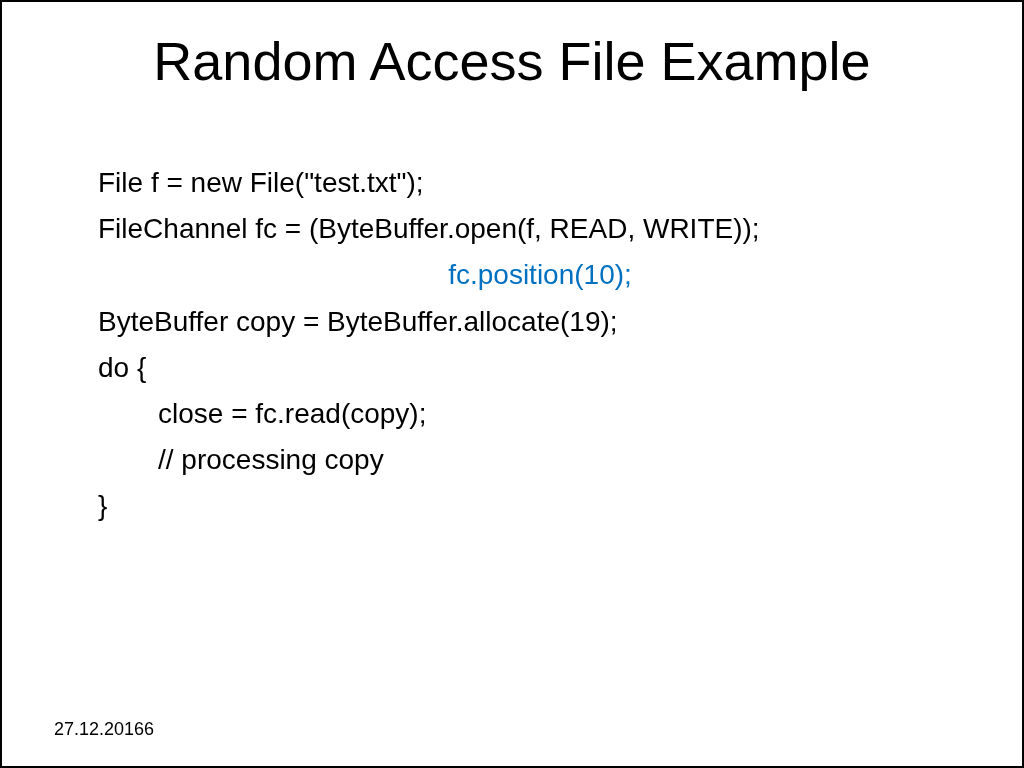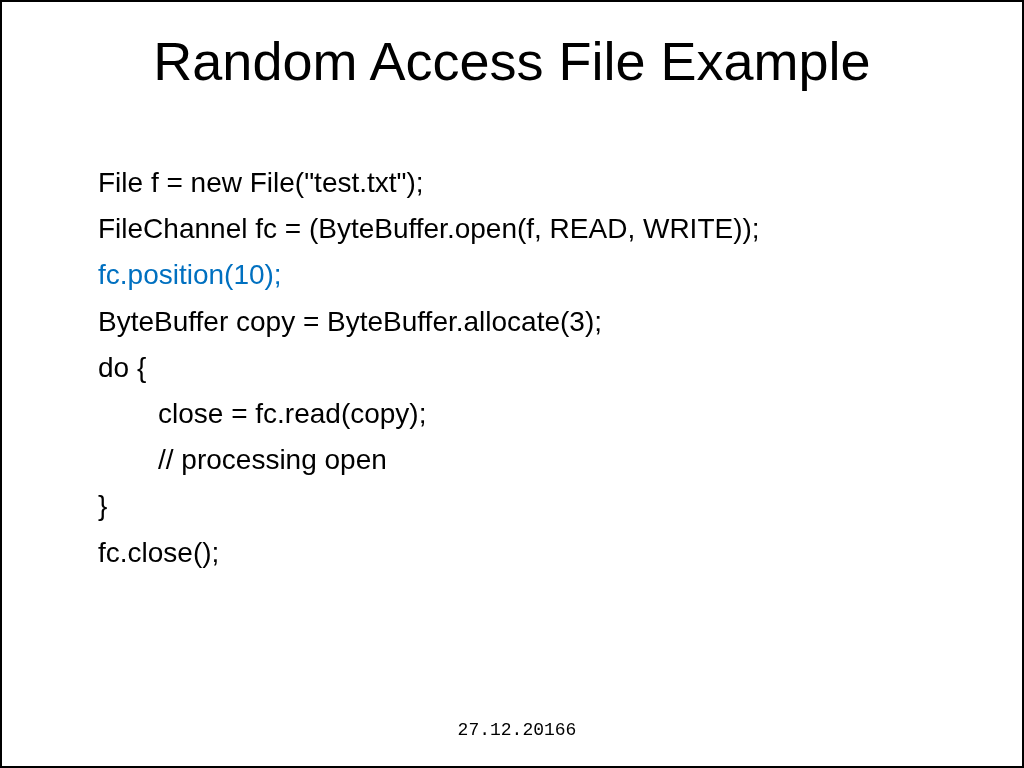--- a/index.html
+++ b/index.html
@@ -36,58 +36,57 @@
     padding-top: 58px;
   }
   .code-line {
     font-size: 28px;
     line-height: 1.65;
     color: #000000;
     white-space: pre;
   }
   .code-line.highlight {
     color: #0070C0;
+    text-align: center;
   }
   .code-line.indent {
     padding-left: 60px;
   }
   .footer {
     position: absolute;
     bottom: 26px;
     left: 0;
     width: 100%;
     display: flex;
-    justify-content: center;
+    justify-content: flex-start;
     align-items: center;
     padding: 0 42px 0 52px;
     font-size: 18px;
     color: #000000;
-    font-family: Liberation Mono, monospace;
   }
   .footer-center {
     position: absolute;
     left: 50%;
     transform: translateX(-50%);
   }
 </style>
 </head>
 <body>
 
 <div class="slide">
   <h1 class="title">Random Access File Example</h1>
 
   <div class="content">
     <div class="code-line">File f = new File("test.txt");</div>
     <div class="code-line">FileChannel fc = (ByteBuffer.open(f, READ, WRITE));</div>
     <div class="code-line highlight">fc.position(10);</div>
-    <div class="code-line">ByteBuffer copy = ByteBuffer.allocate(3);</div>
+    <div class="code-line">ByteBuffer copy = ByteBuffer.allocate(19);</div>
     <div class="code-line">do {</div>
     <div class="code-line indent">close = fc.read(copy);</div>
-    <div class="code-line indent">// processing open</div>
+    <div class="code-line indent">// processing copy</div>
     <div class="code-line">}</div>
-    <div class="code-line">fc.close();</div>
   </div>
 
   <div class="footer">
     <span>27.12.2016</span>
     <span>6</span>
   </div>
 </div>
 
 </body></html>

